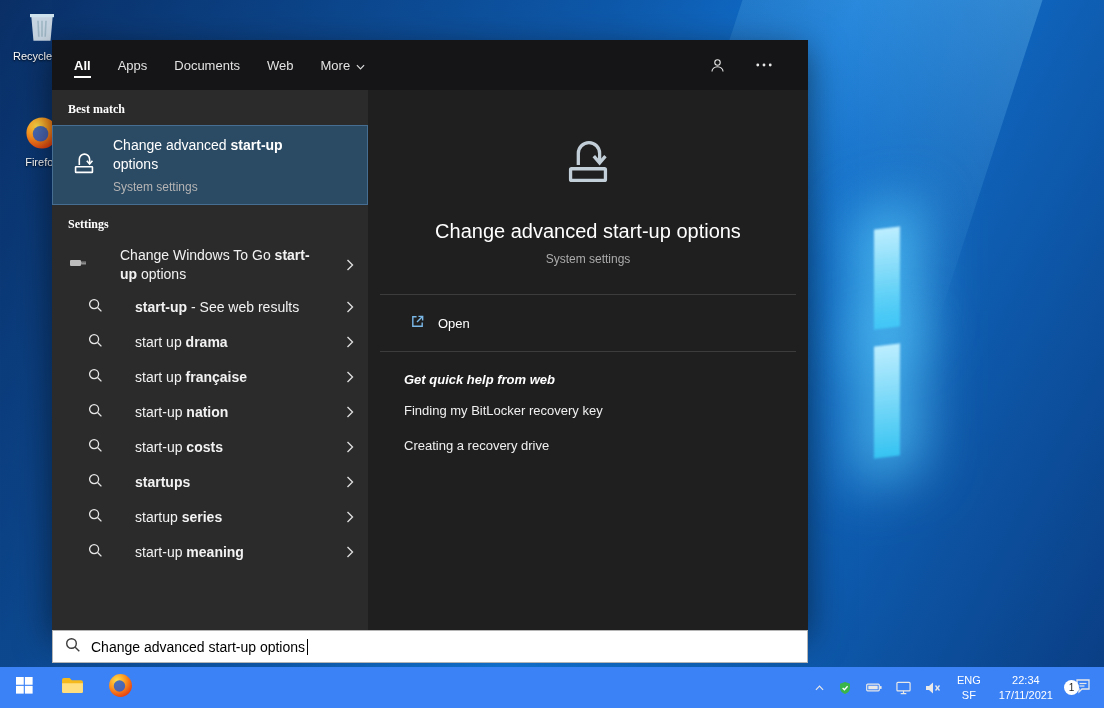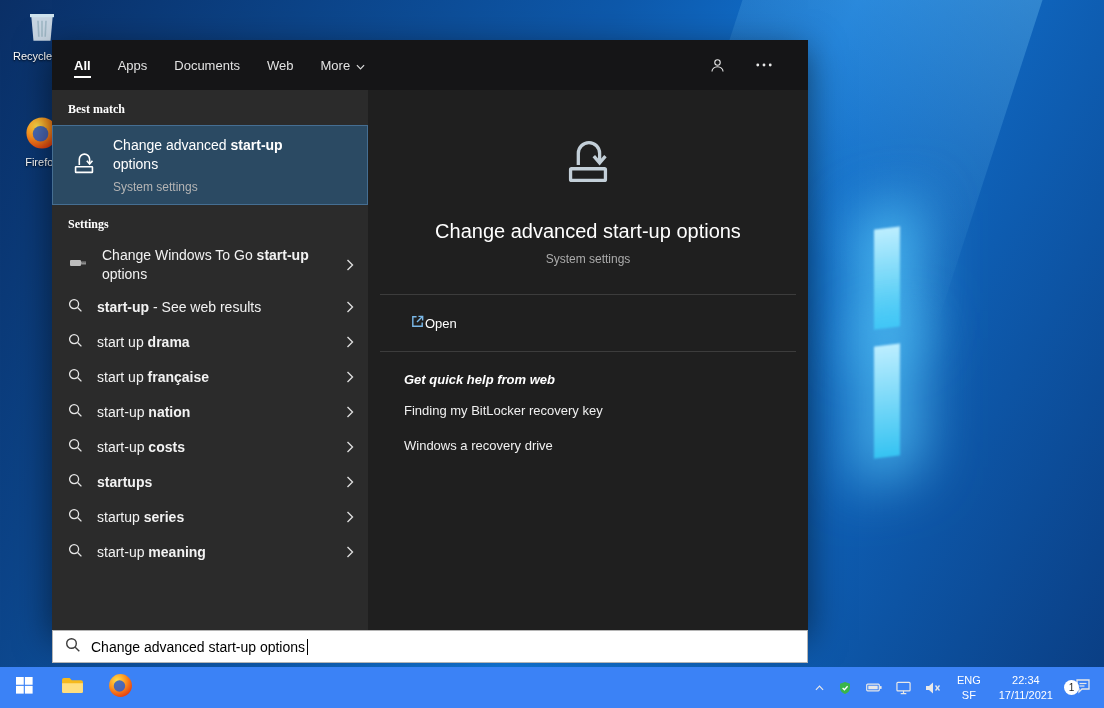--- a/index.html
+++ b/index.html
@@ -40,36 +40,36 @@
   .right-col { flex:1; background:#1f1f1f; }
 
   .section-header { padding:12px 16px 8px; font-size:12px; font-weight:700; color:#fff;font-family:Liberation Serif, serif; }
 
   .best-match { display:flex; align-items:center; gap:14px; padding:10px 16px; height:80px;
                 background:#2b4a63; border:1px solid #456e92; cursor:pointer; }
   .bm-text { width:210px; }
   .bm-title { font-size:14px; line-height:1.35; color:#fff; }
   .bm-sub { margin-top:7px; font-size:12px; color:#b5b5b5; }
 
-  .list-item { display:flex; align-items:center; gap:14px; padding:6px 14px 6px 16px;
+  .list-item { display:flex; align-items:center; gap:32px; padding:6px 14px 6px 16px;
                min-height:36px; font-size:14px; color:#f2f2f2; cursor:pointer; }
   .li-text { line-height:1.35; }
   .settings-item .li-text { width:212px; }
   .chev { margin-left:auto; display:flex; align-items:center; }
-  .web-item { min-height:35px; }
+  .web-item { min-height:35px;margin-left:20px; }
   .bold { font-weight:700; }
 
   
   .preview-head { text-align:center; padding-top:40px; }
   .preview-icon { display:inline-block; }
   .preview-title { margin-top:24px; font-size:20px; font-weight:400; color:#fff; }
   .preview-sub { margin-top:9px; font-size:12px; color:#ababab; }
   .divider { height:1px; background:#3c3c3c; margin:0 12px; }
   .divider.top { margin-top:28px; }
-  .open-row { display:flex; align-items:center; padding:19px 20px 19px 42px;
+  .open-row { display:flex; align-items:center; gap:13px; padding:19px 20px 19px 42px;
               font-size:13px; color:#fff; cursor:pointer; }
   .help-wrap { padding:20px 20px 0 36px; text-align:left; }
   .help-header { font-size:13px; font-weight:700; color:#fff; padding-bottom:6px;font-style:italic; }
   .help-link { font-size:13px; color:#f0f0f0; padding:10px 0; cursor:pointer; }
 
   
   .searchbar { position:absolute; left:52px; top:630px; width:756px; height:33px; background:#fff;
                border:1px solid #b5b5b5; display:flex; align-items:center; padding:0 12px; cursor:text; }
   .searchbar .txt { margin-left:10px; font-size:14px; color:#000; white-space:nowrap; }
   .caret { width:1px; height:16px; background:#000; margin-left:2px; }
@@ -325,21 +325,21 @@
             </svg>
         </span>
         <span>Open</span>
       </div>
 
       <div class="divider"></div>
 
       <div class="help-wrap">
         <div class="help-header">Get quick help from web</div>
         <div class="help-link">Finding my BitLocker recovery key</div>
-        <div class="help-link">Windows a recovery drive</div>
+        <div class="help-link">Creating a recovery drive</div>
       </div>
     </div>
   </div>
 </div>
 
 <div class="searchbar">
   <span>
     <svg width="16" height="16" viewBox="0 0 16 16">
         <circle cx="6.5" cy="6.5" r="4.8" fill="none" stroke="#3c3c3c" stroke-width="1.4"></circle>
         <line x1="10.2" y1="10.2" x2="14.3" y2="14.3" stroke="#3c3c3c" stroke-width="1.4"></line>

